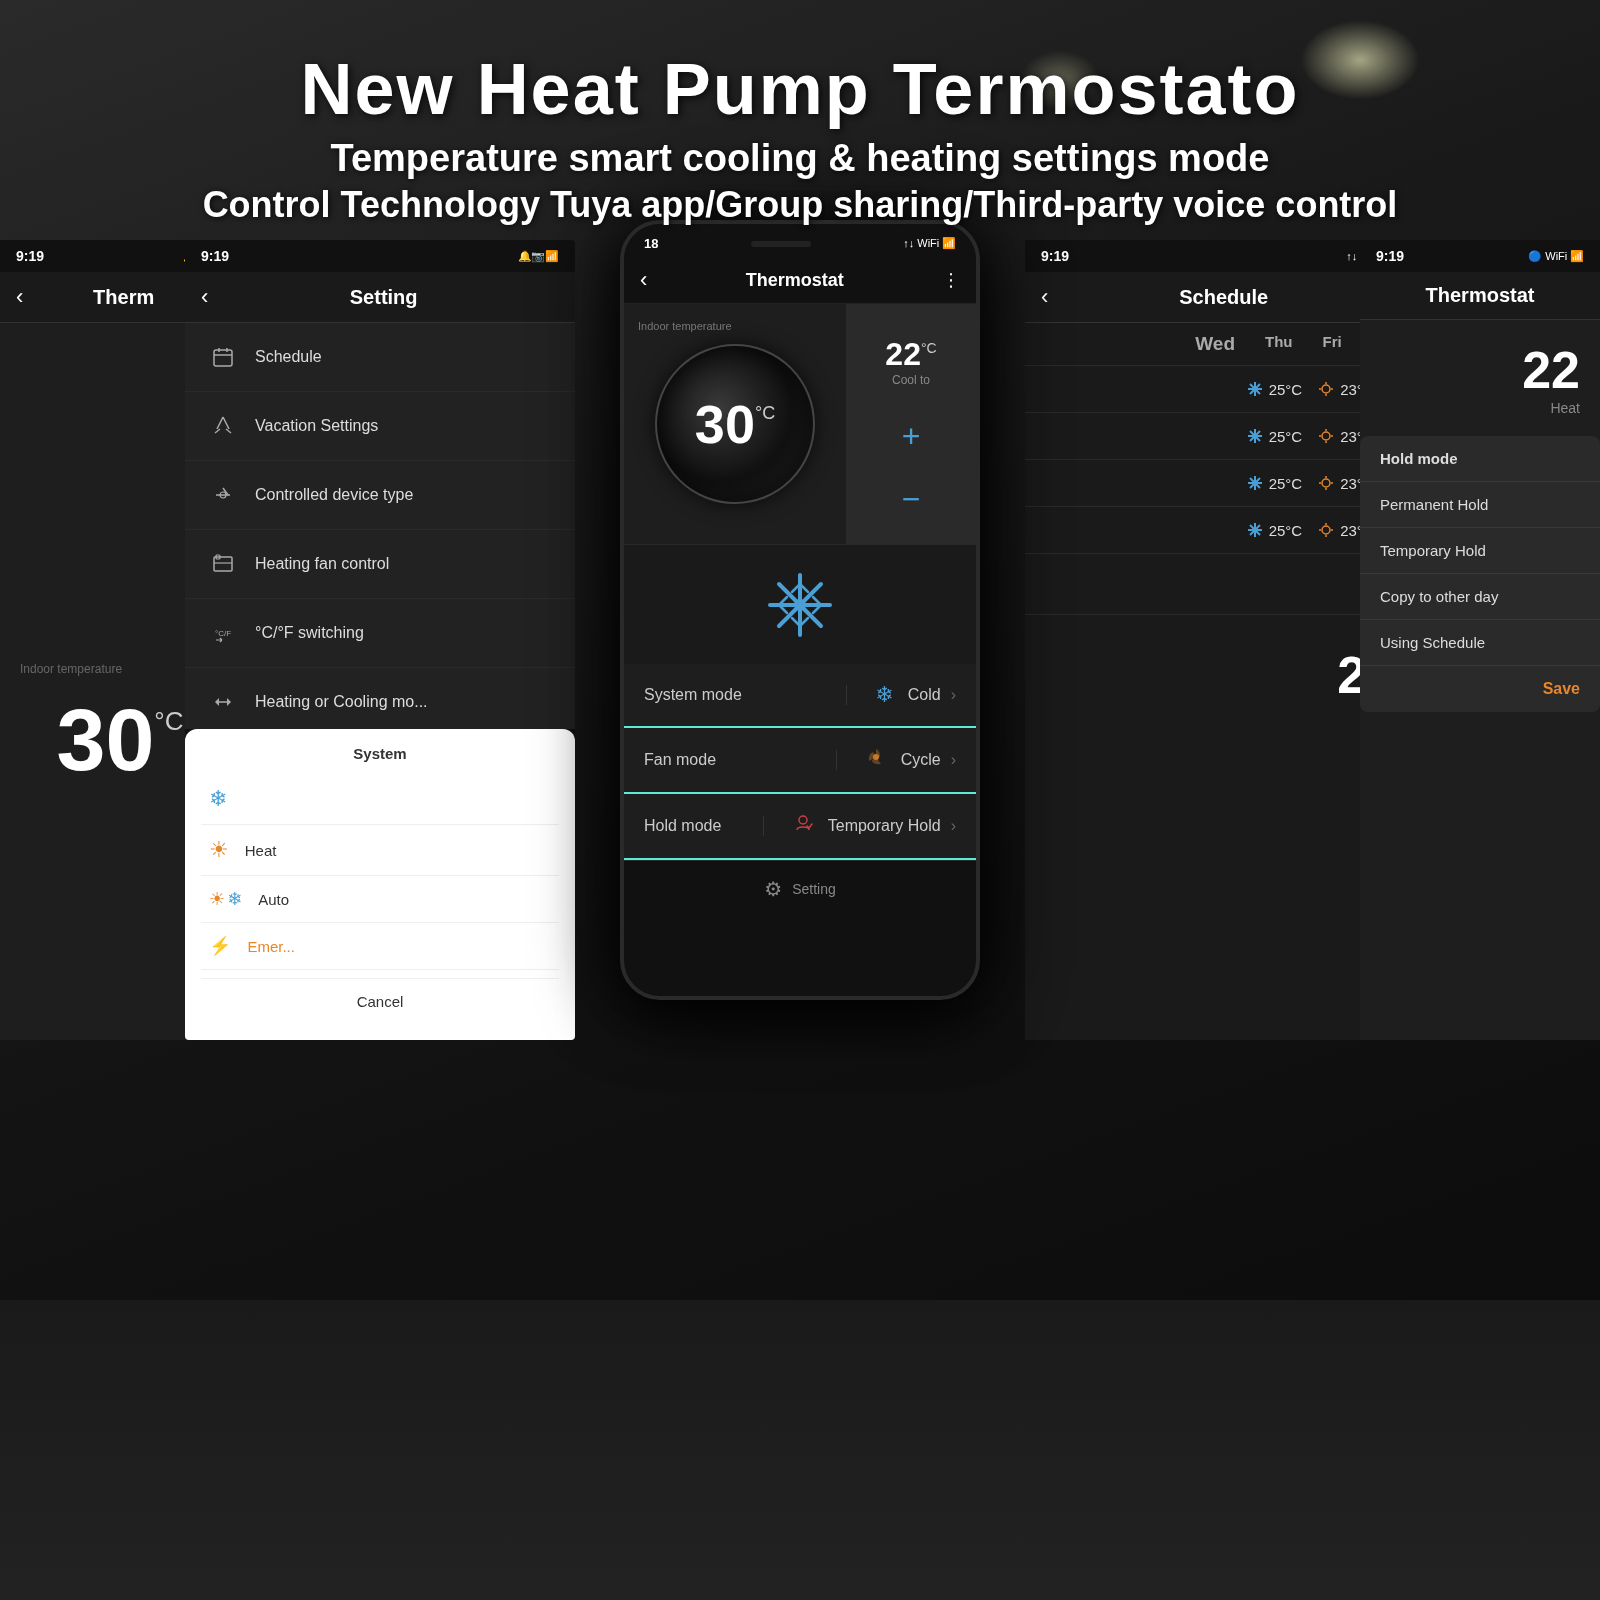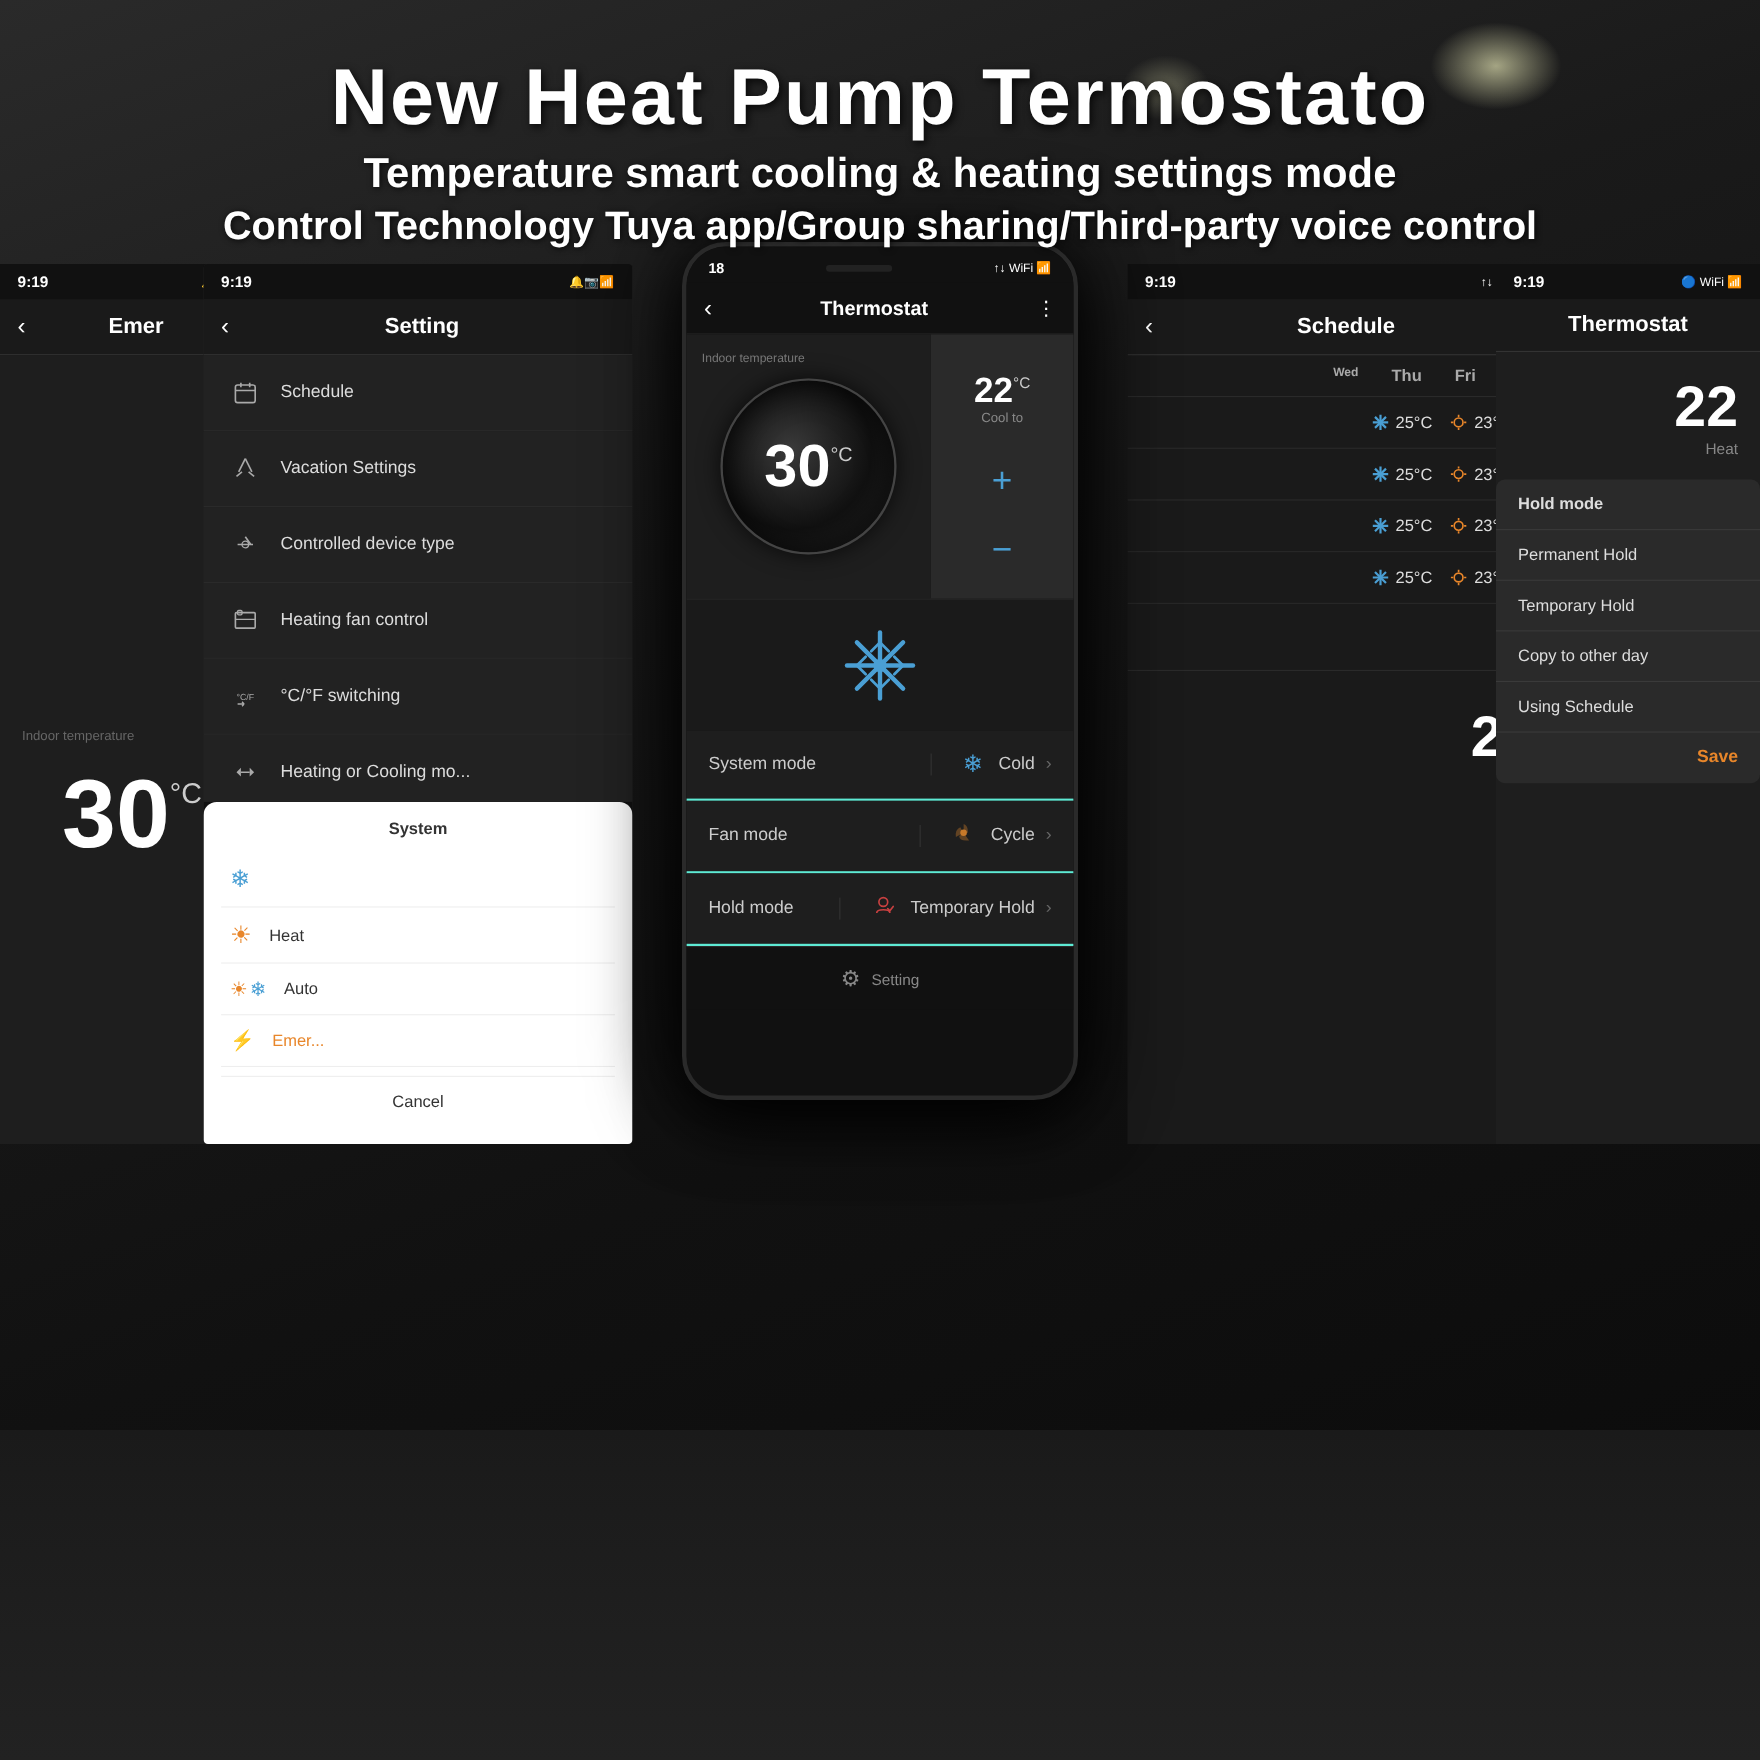--- a/index.html
+++ b/index.html
@@ -300,21 +300,21 @@
 
 <div class="screens-wrapper">
 
   <div class="screen-bg-left">
     <div class="status-bar">
       <span class="status-time">9:19</span>
       <span class="status-icons">🔔📷📶</span>
     </div>
     <div class="nav-bar">
       <span class="nav-back">‹</span>
-      <span class="nav-title">Emer</span>
+      <span class="nav-title">Therm</span>
     </div>
     <div style="flex:1; display:flex; flex-direction:column; align-items:center; justify-content:center; padding:20px; background:#1e1e1e; height:100%;">
       <span style="font-size:12px; color:#666; align-self:flex-start;">Indoor temperature</span>
       <div style="margin-top:20px; display:flex; align-items:flex-start;">
         <span style="font-size:88px; font-weight:700; color:#fff; line-height:1;">30</span>
         <span style="font-size:26px; color:#ccc; margin-top:10px;">°C</span>
       </div>
     </div>
   </div>
 
@@ -574,21 +574,21 @@
     <div class="status-bar">
       <span class="status-time">9:19</span>
       <span class="status-icons">↑↓ WiFi 📶</span>
     </div>
     <div class="nav-bar">
       <span class="nav-back">‹</span>
       <span class="nav-title">Schedule</span>
     </div>
 
     <div style="display:flex; justify-content:flex-end; padding:10px 20px; border-bottom:1px solid #2a2a2a; gap:30px;">
-      <span style="font-size:11px; color:#aaa; font-weight:600;">Wed</span>
+      <span style="font-size:19px; color:#aaa; font-weight:600;">Wed</span>
       <span style="font-size:15px; color:#aaa; font-weight:600;">Thu</span>
       <span style="font-size:15px; color:#aaa; font-weight:600;">Fri</span>
       <span style="font-size:15px; color:#aaa; font-weight:600;">Sat</span>
     </div>
 
     <div class="schedule-row">
       <div class="sched-temp">
         <div class="sched-cold">
           <svg width="16" height="16" viewBox="0 0 16 16">
               <line x1="8" y1="1" x2="8" y2="15" stroke="#4a9fd4" stroke-width="2"></line>

